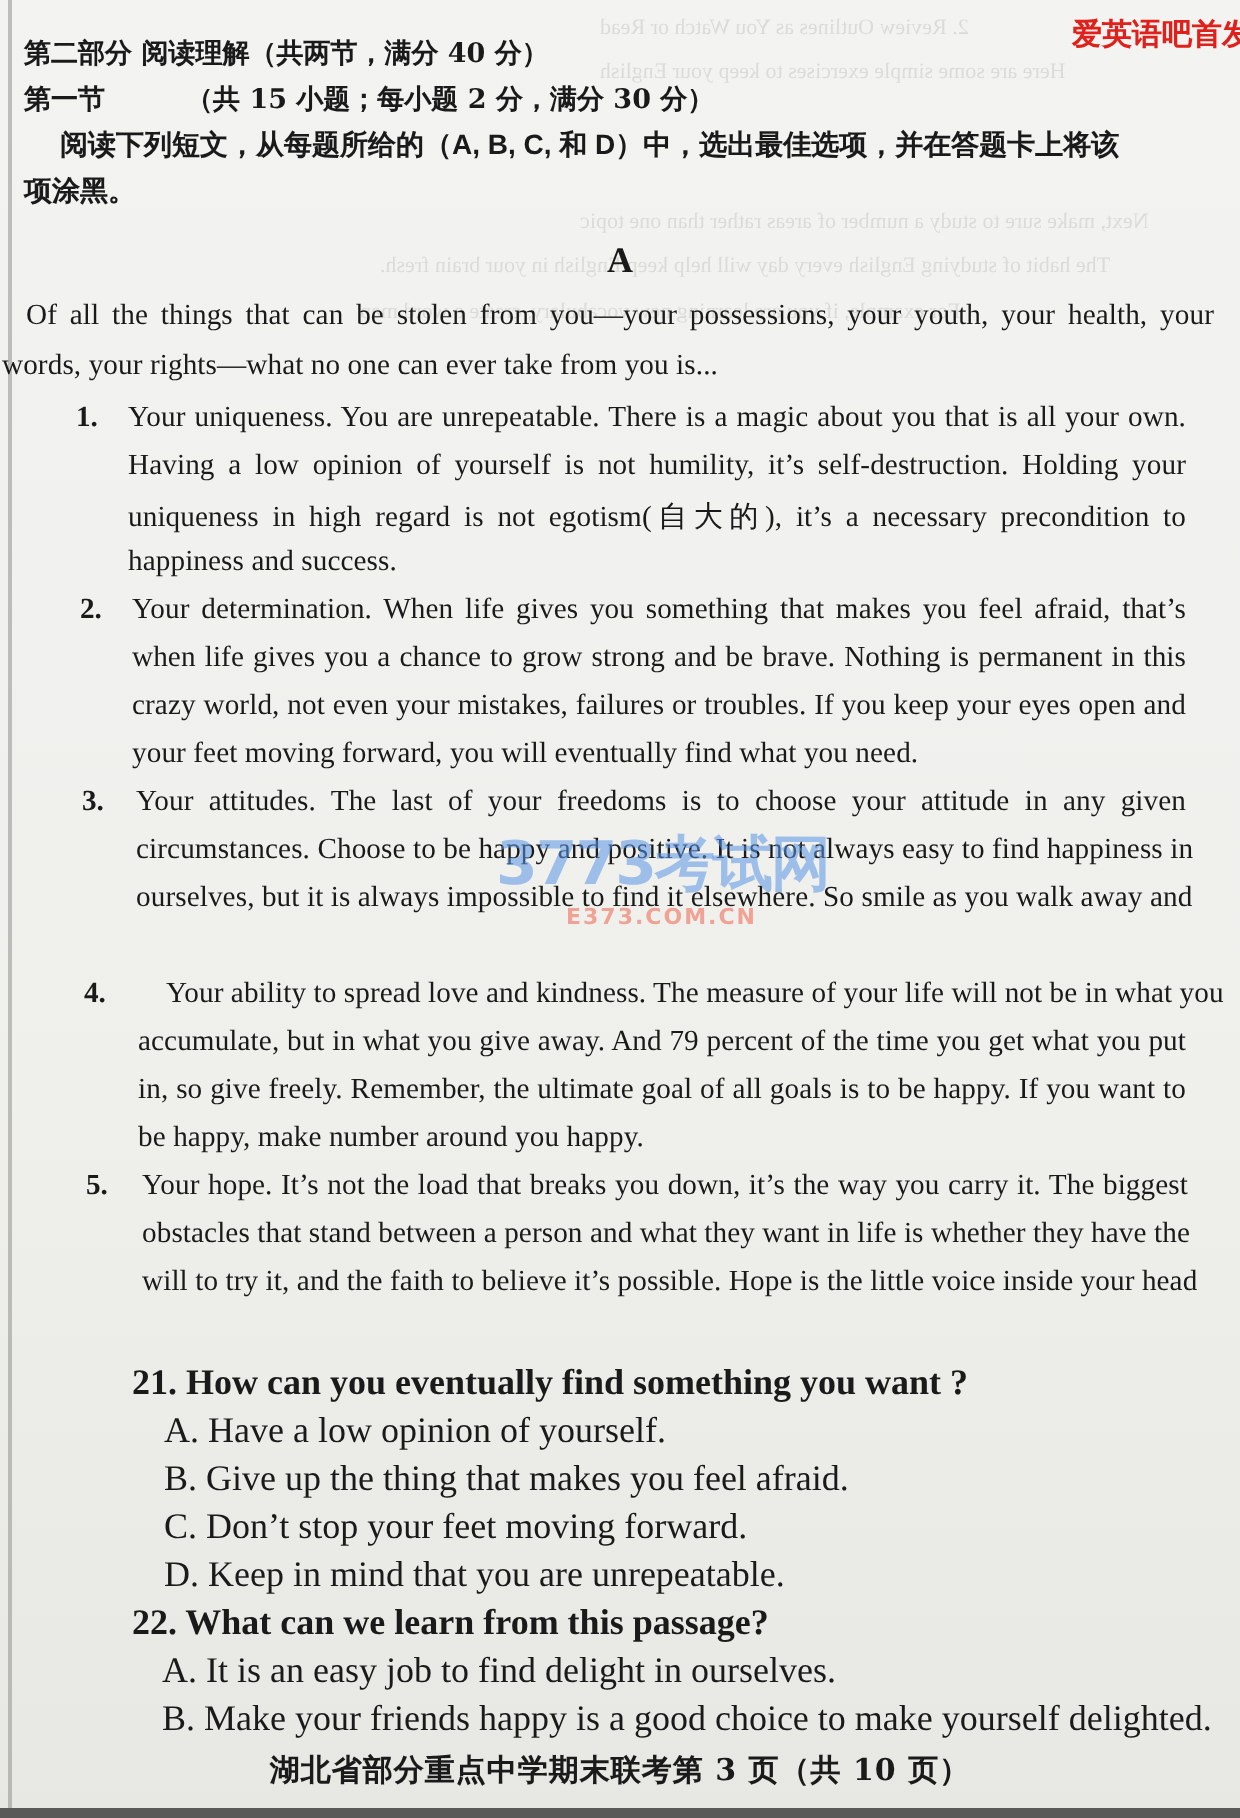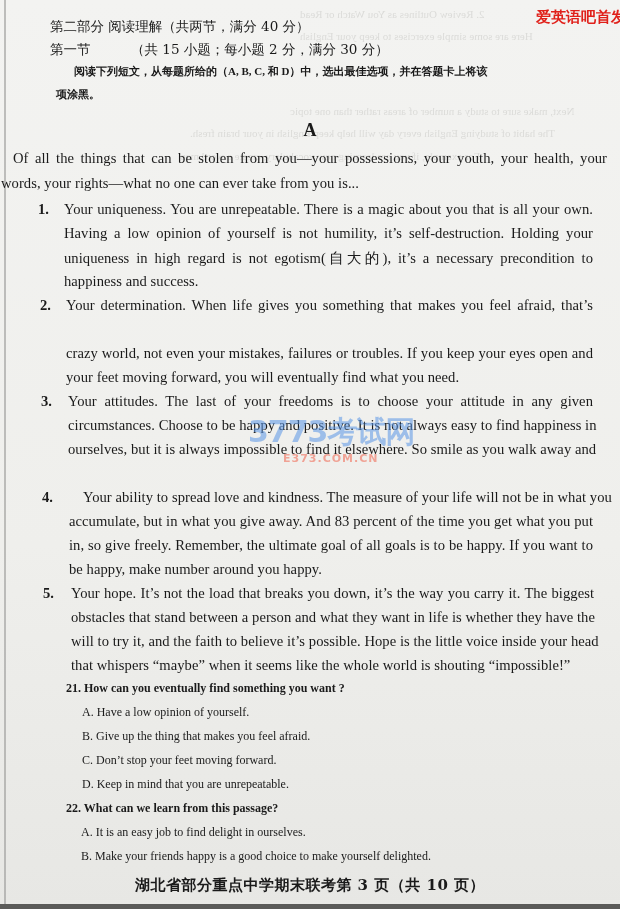--- a/index.html
+++ b/index.html
@@ -24,30 +24,30 @@
     }
     .ghost {
       position: absolute; color: #c9c9c6; font-size: 11px; white-space: nowrap;
       transform: scaleX(-1); opacity: 0.55;
     }
     .brand {
       position: absolute; right: -6px; top: 8px;
       color: #e0201a; font-family: "DejaVu Sans", sans-serif;
       font-size: 15px; font-weight: bold; letter-spacing: 0px;
     }
-    .cn { font-family: "DejaVu Serif", serif; font-weight: normal; font-size: 13.5px; position: absolute; white-space: nowrap; margin-left: 38px; }
-    .cn-reg { font-family: Liberation Serif, serif; font-size: 11px; position: absolute; white-space: nowrap; margin-left: 44px; }
+    .cn { font-family: "DejaVu Serif", serif; font-weight: bold; font-size: 13.5px; position: absolute; white-space: nowrap; }
+    .cn-reg { font-family: Liberation Sans, sans-serif; font-size: 14px; position: absolute; white-space: nowrap; }
     .title-A {
       position: absolute; left: 0; width: 620px; top: 120px; text-align: center;
       font-weight: bold; font-size: 18px;
     }
     .line { position: absolute; white-space: nowrap; font-size: 14.6px; letter-spacing: 0.05px; }
     .just { text-align: justify; text-align-last: justify; }
     .num { position: absolute; font-size: 14.6px; font-weight: bold; }
-    .q { position: absolute; white-space: nowrap; font-size: 12px; font-family: Liberation Serif, serif; }
+    .q { position: absolute; white-space: nowrap; font-size: 18px; font-family: Liberation Serif, serif; }
     .footer {
       position: absolute; left: 0; width: 620px; top: 876px; text-align: center;
       font-family: "DejaVu Serif", serif; font-size: 15px; font-weight: bold; letter-spacing: 0.5px;
     }
     .wm {
       position: absolute; left: 248px; top: 412px;
       font-family: "DejaVu Sans", sans-serif; font-weight: bold; 
       font-size: 30px; color: rgba(90,150,230,0.55); letter-spacing: -1px;
     }
     .wm-sub {
@@ -82,39 +82,39 @@
   <div class="line" style="left:1px;top:175px;">words, your rights—what no one can ever take from you is...</div>
 
   <div class="num" style="left:38px;top:201px;">1.</div>
   <div class="line just" style="left:64px;top:201px;width:529px;">Your uniqueness. You are unrepeatable. There is a magic about you that is all your own.</div>
   <div class="line just" style="left:64px;top:225px;width:529px;">Having a low opinion of yourself is not humility, it’s self-destruction. Holding your</div>
   <div class="line just" style="left:64px;top:249px;width:529px;">uniqueness in high regard is not egotism(自大的), it’s a necessary precondition to</div>
   <div class="line" style="left:64px;top:273px;">happiness and success.</div>
 
   <div class="num" style="left:40px;top:297px;">2.</div>
   <div class="line just" style="left:66px;top:297px;width:527px;">Your determination. When life gives you something that makes you feel afraid, that’s</div>
+  <div class="line just" style="left:66px;top:321px;width:527px;">when life gives you a chance to grow strong and be brave. Nothing is permanent in this</div>
   <div class="line just" style="left:66px;top:345px;width:527px;">crazy world, not even your mistakes, failures or troubles. If you keep your eyes open and</div>
   <div class="line" style="left:66px;top:369px;">your feet moving forward, you will eventually find what you need.</div>
 
   <div class="num" style="left:41px;top:393px;">3.</div>
   <div class="line just" style="left:68px;top:393px;width:525px;">Your attitudes. The last of your freedoms is to choose your attitude in any given</div>
   <div class="line just" style="left:68px;top:417px;width:525px;">circumstances. Choose to be happy and positive. It is not always easy to find happiness in</div>
   <div class="line just" style="left:68px;top:441px;width:525px;">ourselves, but it is always impossible to find it elsewhere. So smile as you walk away and</div>
 
   <div class="num" style="left:42px;top:489px;">4.</div>
   <div class="line just" style="left:83px;top:489px;width:524px;">Your ability to spread love and kindness. The measure of your life will not be in what you</div>
-  <div class="line just" style="left:69px;top:513px;width:524px;">accumulate, but in what you give away. And 83 percent of the time you get what you put</div>
+  <div class="line just" style="left:69px;top:513px;width:524px;">accumulate, but in what you give away. And 79 percent of the time you get what you put</div>
   <div class="line just" style="left:69px;top:537px;width:524px;">in, so give freely. Remember, the ultimate goal of all goals is to be happy. If you want to</div>
   <div class="line" style="left:69px;top:561px;">be happy, make number around you happy.</div>
 
   <div class="num" style="left:43px;top:585px;">5.</div>
   <div class="line just" style="left:71px;top:585px;width:523px;">Your hope. It’s not the load that breaks you down, it’s the way you carry it. The biggest</div>
   <div class="line just" style="left:71px;top:609px;width:523px;">obstacles that stand between a person and what they want in life is whether they have the</div>
   <div class="line just" style="left:71px;top:633px;width:523px;">will to try it, and the faith to believe it’s possible. Hope is the little voice inside your head</div>
-  <div class="line" style="left:71px;top:657px;">that whispers “maybe” when it seems like the whole world is shouting “impossible!”</div>
 
   <div class="wm">3773考试网</div>
   <div class="wm-sub">E373.COM.CN</div>
 
   <div class="q" style="left:66px;top:681px;font-weight:bold;">21. How can you eventually find something you want ?</div>
   <div class="q" style="left:82px;top:705px;">A. Have a low opinion of yourself.</div>
   <div class="q" style="left:82px;top:729px;">B. Give up the thing that makes you feel afraid.</div>
   <div class="q" style="left:82px;top:753px;">C. Don’t stop your feet moving forward.</div>
   <div class="q" style="left:82px;top:777px;">D. Keep in mind that you are unrepeatable.</div>
 

